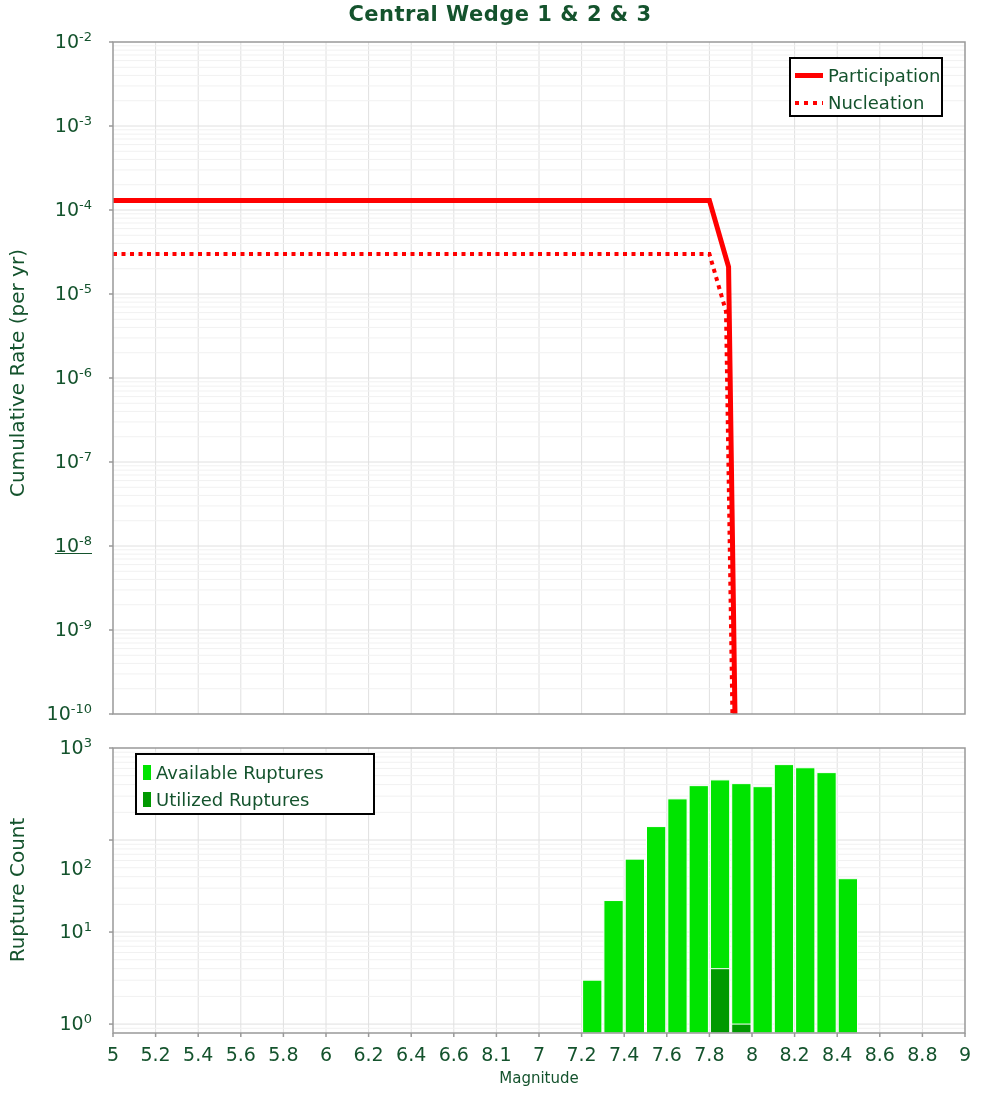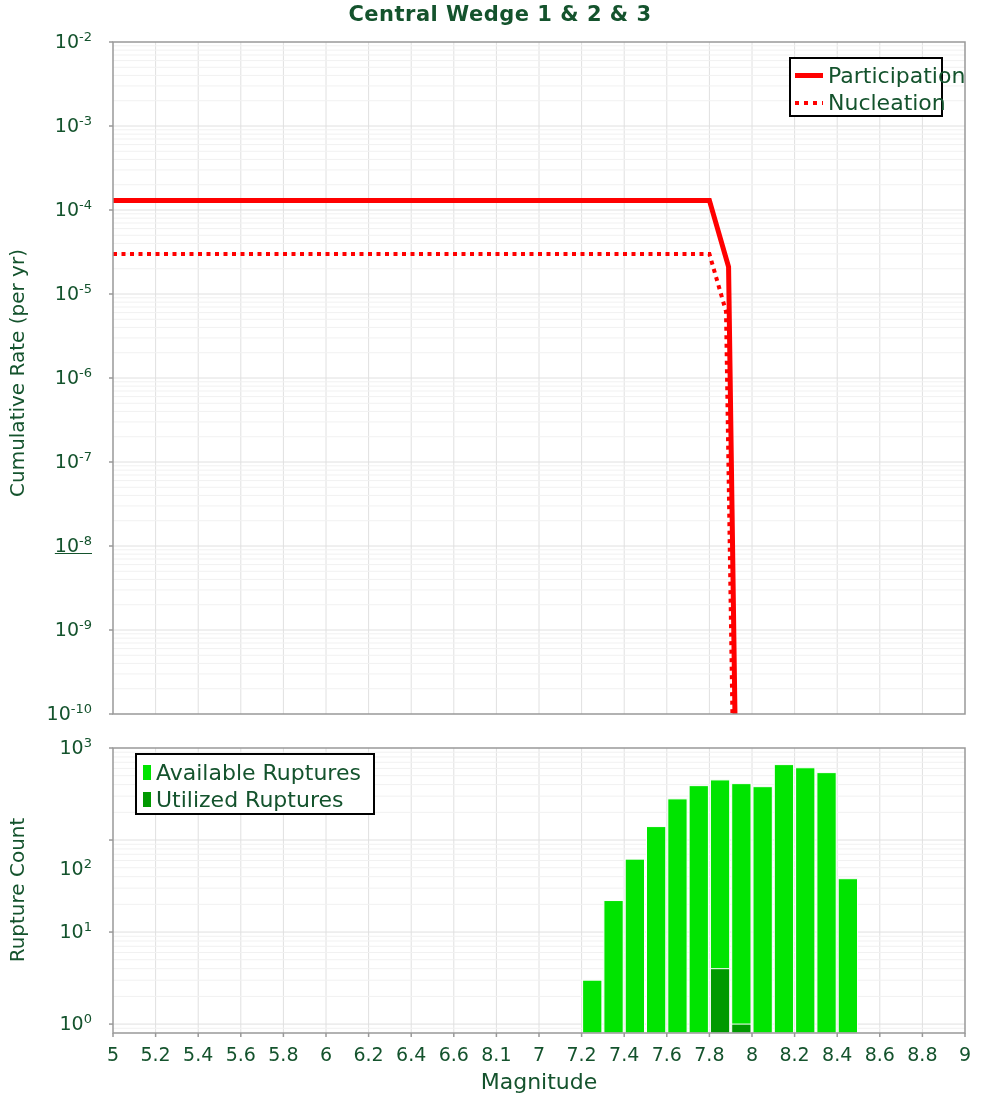--- a/index.html
+++ b/index.html
@@ -14,37 +14,37 @@
     font-size:21px; font-weight:700; letter-spacing:0.5px;
   }
   .ylabel {
     position:absolute; font-size:20px; white-space:nowrap;
     transform:translate(-50%,-50%) rotate(-90deg);
   }
   #ylabel-top { left:17px; top:373px; }
   #ylabel-bottom { left:17px; top:890px; }
   .xlabel {
     position:absolute; top:1069px; left:113px; width:852px;
-    text-align:center; font-size:22px;
+    text-align:center; font-size:15px;
   }
   #y-tick-labels { position:absolute; left:0; top:0; width:108px; height:1100px; }
   .ytick {
     position:absolute; right:16px; text-align:right; font-size:19px;
     line-height:22px; white-space:nowrap; width:100px;
   }
   .ytick sup { font-size:13px; }
   #x-tick-labels { position:absolute; left:0; top:1043px; width:1000px; height:26px; }
   .xtick { position:absolute; transform:translateX(-50%); font-size:19px; }
   .legend {
     position:absolute; background:#ffffff; border:2px solid #000000; z-index:5;
   }
   #top-legend { left:789px; top:57px; width:154px; height:60px; padding:3px 0 0 4px; }
   #bottom-legend { left:135px; top:753px; width:240px; height:62px; padding:4px 0 0 6px; }
   .legend-row { display:flex; align-items:center; height:27px; gap:5px; }
-  .legend-label { font-size:22px; white-space:nowrap; }
+  .legend-label { font-size:18px; white-space:nowrap; }
   .swatch-line { width:28px; height:5px; flex:0 0 auto; }
   .swatch-line.dotted { height:4px; }
   .swatch-rect { width:8px; height:15px; flex:0 0 auto; }
 </style>
 </head>
 <body>
 
 <div class="figure">
 
   <svg id="chart-svg" width="1000" height="1100">

